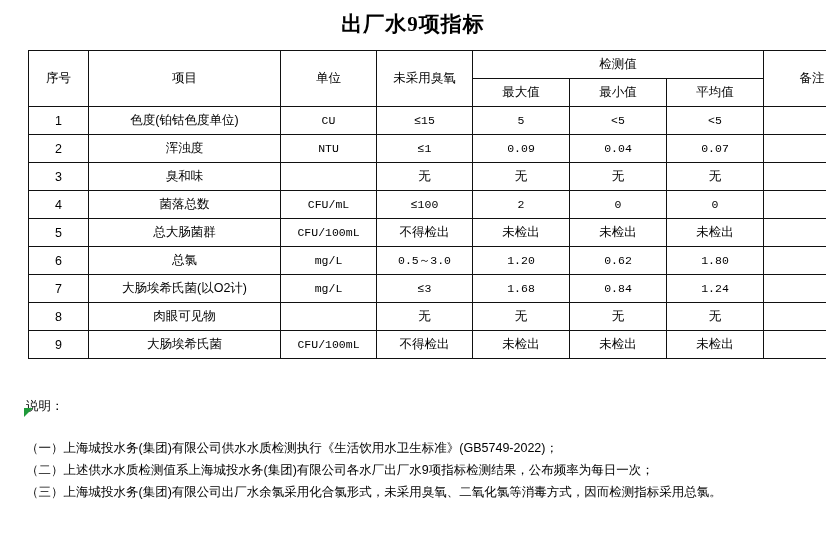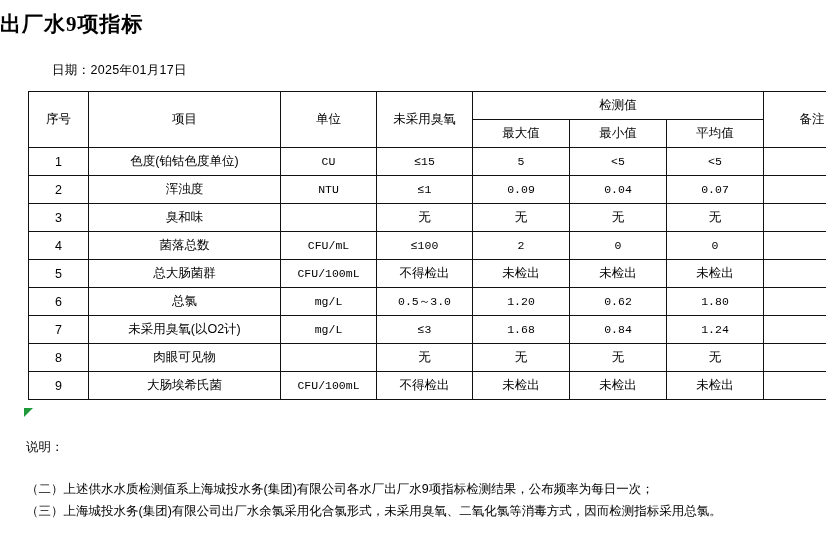--- a/index.html
+++ b/index.html
@@ -13,20 +13,21 @@
     font-family: "Liberation Sans", sans-serif;
     color: #000000;
     overflow: hidden;
   }
   .page {
     position: relative;
     width: 826px;
     height: 535px;
   }
   .doc-title {
+    text-align: center;
     font-size: 21px;
     font-weight: bold;
     letter-spacing: 1px;
     margin-top: 10px;
     margin-bottom: 0;
     font-family: "Liberation Serif", serif;
   }
   .date-line {
     margin-top: 24px;
     margin-left: 52px;
@@ -93,21 +94,20 @@
     white-space: nowrap;
   }
 </style>
 </head>
 <body>
 
 <div class="page">
 
   <div class="doc-title">出厂水9项指标</div>
 
-  <div class="date-line">日期：2025年01月17日</div>
 
   <table class="report">
     <colgroup>
       <col class="c-seq">
         <col class="c-item">
         <col class="c-unit">
         <col class="c-limit">
       <col class="c-val">
         <col class="c-val">
         <col class="c-val">
@@ -184,21 +184,21 @@
         <td class="left">总氯</td>
         <td class="left mono">mg/L</td>
         <td class="left mono">0.5～3.0</td>
         <td class="mono">1.20</td>
         <td class="mono">0.62</td>
         <td class="mono">1.80</td>
         <td></td>
       </tr>
       <tr>
         <td>7</td>
-        <td class="left">未采用臭氧(以O2计)</td>
+        <td class="left">大肠埃希氏菌(以O2计)</td>
         <td class="left mono">mg/L</td>
         <td class="left mono">≤3</td>
         <td class="mono">1.68</td>
         <td class="mono">0.84</td>
         <td class="mono">1.24</td>
         <td></td>
       </tr>
       <tr>
         <td>8</td>
         <td class="left">肉眼可见物</td>
@@ -219,17 +219,18 @@
         <td>未检出</td>
         <td></td>
       </tr>
     </tbody>
   </table>
 
   <div class="green-mark"></div>
 
   <div class="notes">
     <div class="n-title">说明：</div>
+    <div class="n-line">（一）上海城投水务(集团)有限公司供水水质检测执行《生活饮用水卫生标准》(GB5749-2022)；</div>
     <div class="n-line">（二）上述供水水质检测值系上海城投水务(集团)有限公司各水厂出厂水9项指标检测结果，公布频率为每日一次；</div>
     <div class="n-line">（三）上海城投水务(集团)有限公司出厂水余氯采用化合氯形式，未采用臭氧、二氧化氯等消毒方式，因而检测指标采用总氯。</div>
   </div>
 
 </div>
 
 </body></html>

